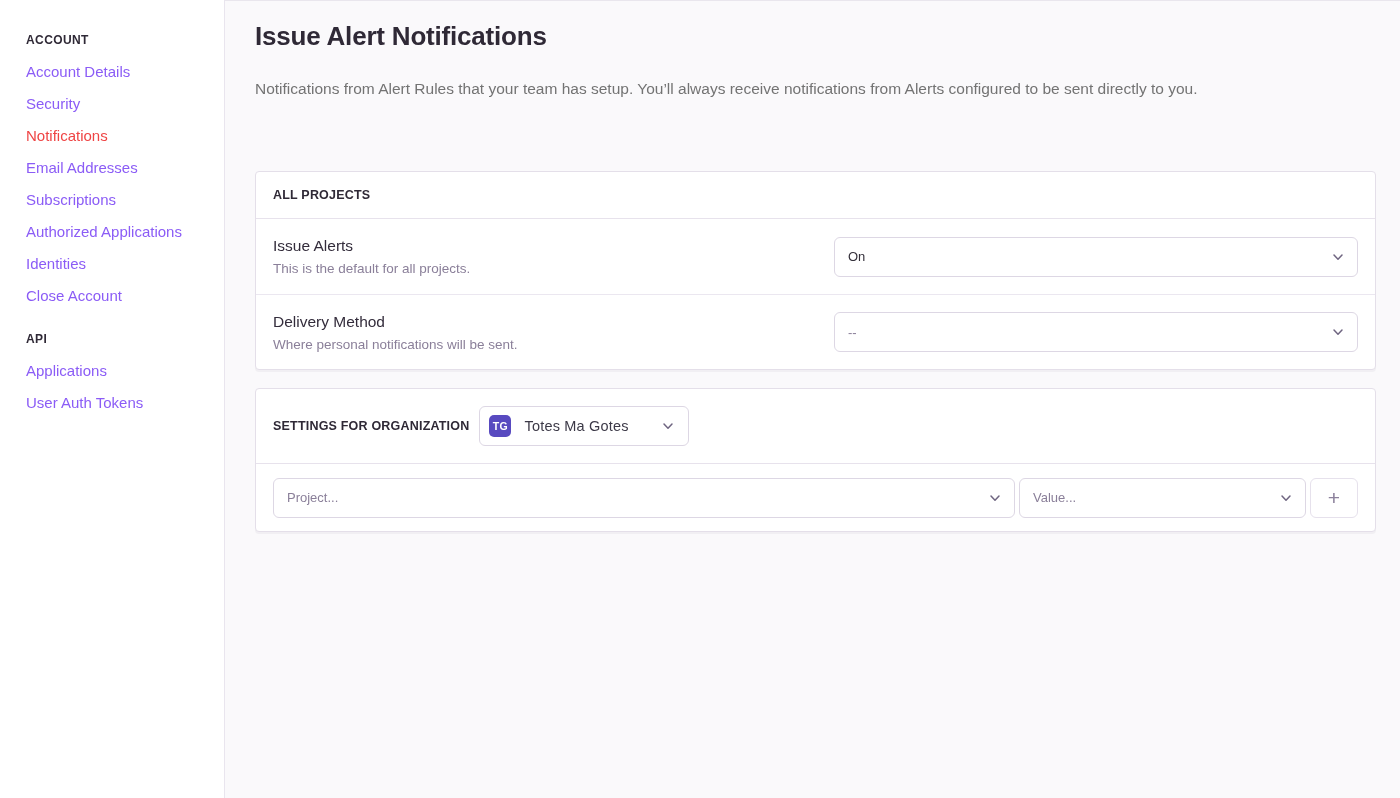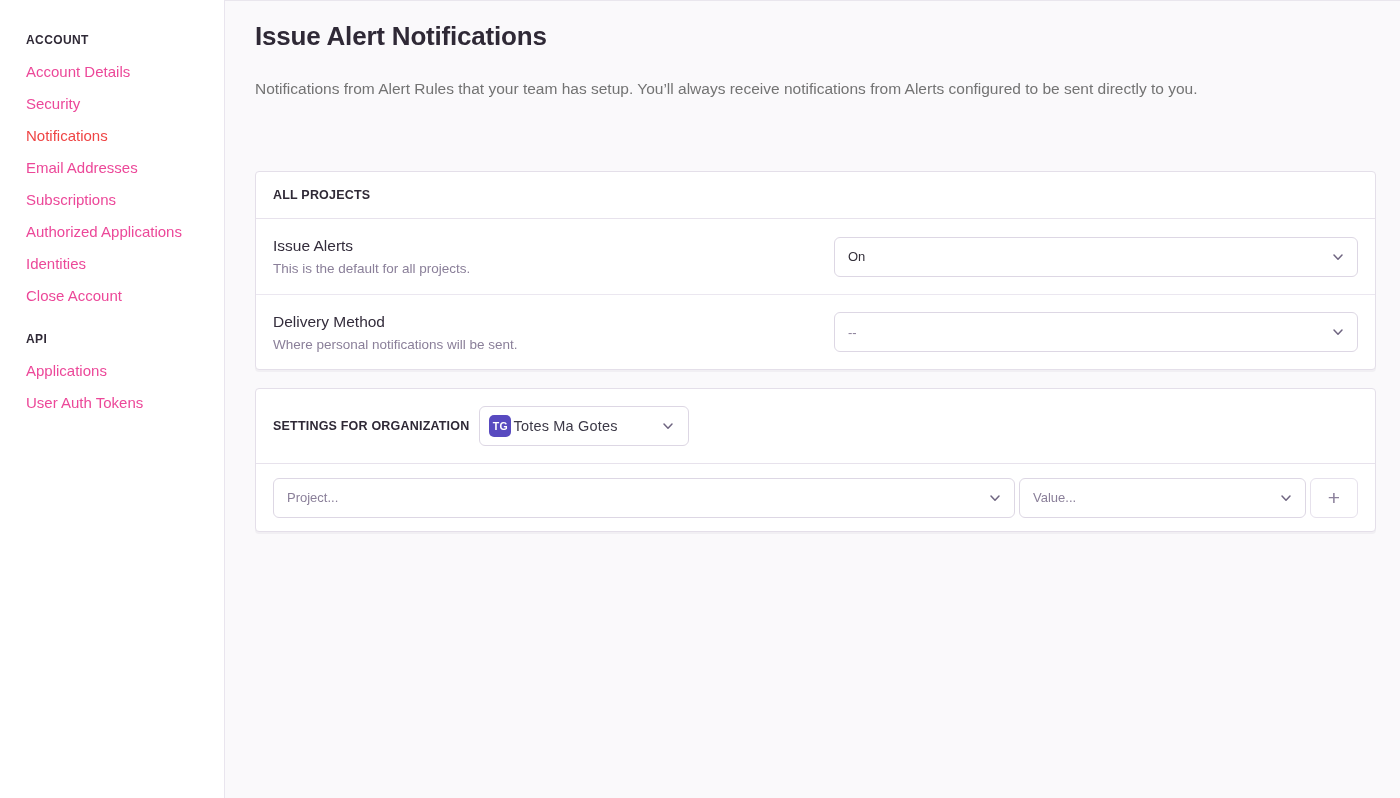--- a/index.html
+++ b/index.html
@@ -25,21 +25,21 @@
     font-size: 12px;
     font-weight: 700;
     letter-spacing: 0.4px;
     color: #2f2936;
     margin-bottom: 17px;
   }
   .nav-item {
     display: block;
     font-size: 15px;
     line-height: 15px;
-    color: #ec4899;
+    color: #8b5cf6;
     margin-bottom: 17px;
     cursor: pointer;
     text-decoration: none;
   }
   .nav-item.active { color: #ef4444; }
 
   
   .content {
     flex: 1;
     padding: 20px 24px 0 30px;
@@ -123,21 +123,21 @@
   }
   .select-value { color: #34303a; }
   .select-value.muted { color: #8a7f99; }
   .row-select { width: 524px; flex: 0 0 524px; }
 
   
   .org-select {
     margin-left: 10px;
     display: flex;
     align-items: center;
-    gap: 2px;
+    gap: 13px;
     height: 40px;
     width: 210px;
     background: #ffffff;
     border: 1px solid #ddd7e4;
     border-radius: 6px;
     padding: 0 12px 0 9px;
     cursor: pointer;
     font-weight: 400;
   }
   .org-avatar {

